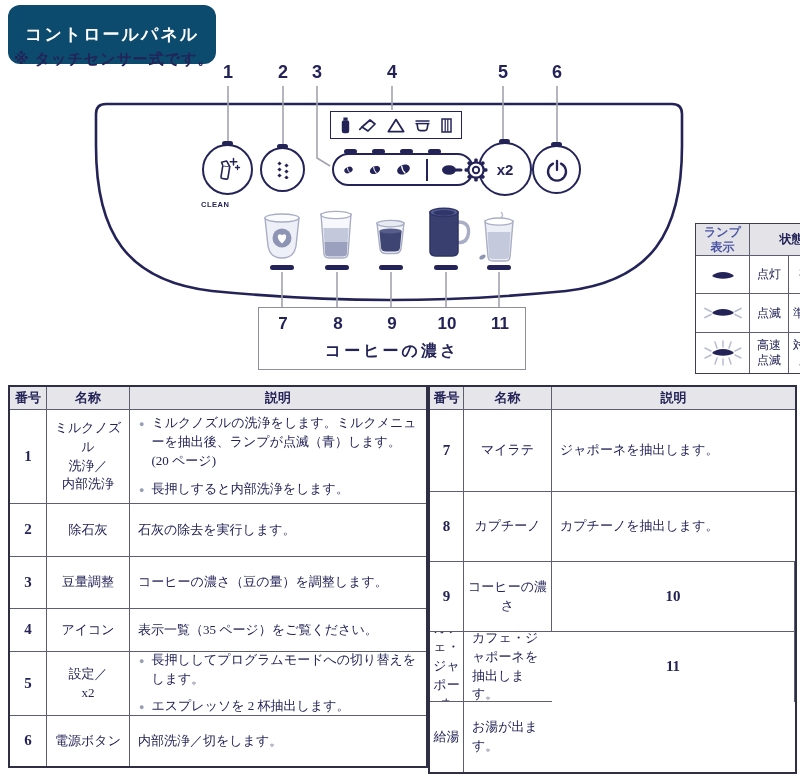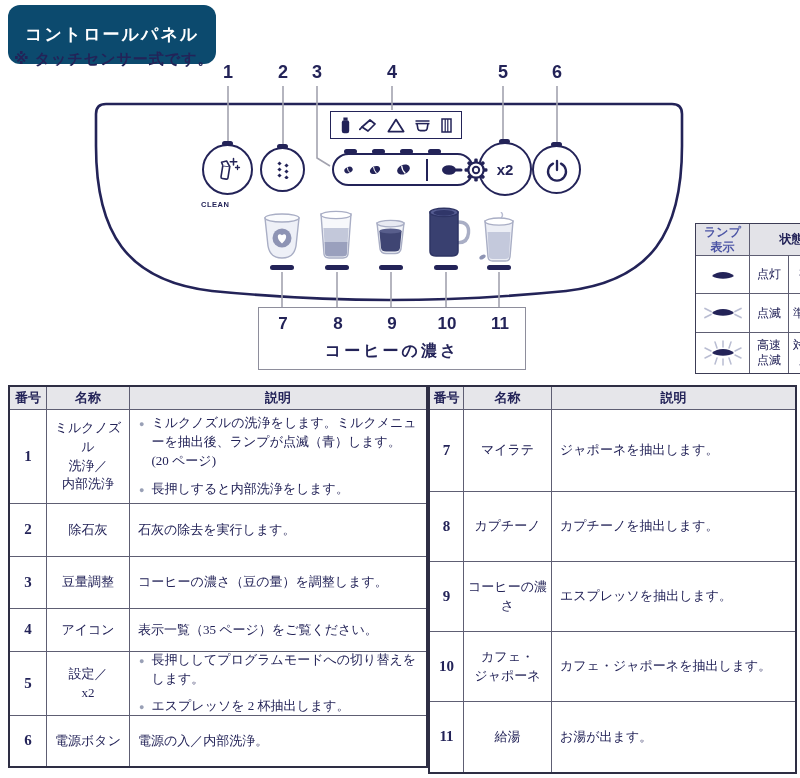--- a/index.html
+++ b/index.html
@@ -364,21 +364,21 @@
         <div class="b-item bulleted">
           <span>エスプレッソを 2 杯抽出します。</span>
         </div>
       </div>
     </div>
     <div class="cell c-num row-last">6</div>
     <div class="cell c-name row-last">電源ボタン</div>
     <div class="cell c-desc col-last row-last">
       <div class="desc-inner">
         <div class="b-item">
-          <span>電源の入／内部洗浄。</span>
+          <span>内部洗浄／切をします。</span>
         </div>
       </div>
     </div>
   </div>
 <div class="abs data-table" style="left: 428px; top: 385px; display: grid; grid-template-columns: 34px 88px 243px; grid-template-rows: 23px 82px 70px 70px 70px 70px;">
     <div class="cell head">番号</div>
     <div class="cell head">名称</div>
     <div class="cell head col-last">説明</div>
     <div class="cell c-num">7</div>
     <div class="cell c-name">マイラテ</div>
@@ -393,27 +393,20 @@
     <div class="cell c-name">カプチーノ</div>
     <div class="cell c-desc col-last">
       <div class="desc-inner">
         <div class="b-item">
           <span>カプチーノを抽出します。</span>
         </div>
       </div>
     </div>
     <div class="cell c-num">9</div>
     <div class="cell c-name">コーヒーの濃さ</div>
-    <div class="cell c-desc col-last">
-      <div class="desc-inner">
-        <div class="b-item">
-          <span>エスプレッソを抽出します。</span>
-        </div>
-      </div>
-    </div>
     <div class="cell c-num">10</div>
     <div class="cell c-name">カフェ・
 ジャポーネ</div>
     <div class="cell c-desc col-last">
       <div class="desc-inner">
         <div class="b-item">
           <span>カフェ・ジャポーネを抽出します。</span>
         </div>
       </div>
     </div>

